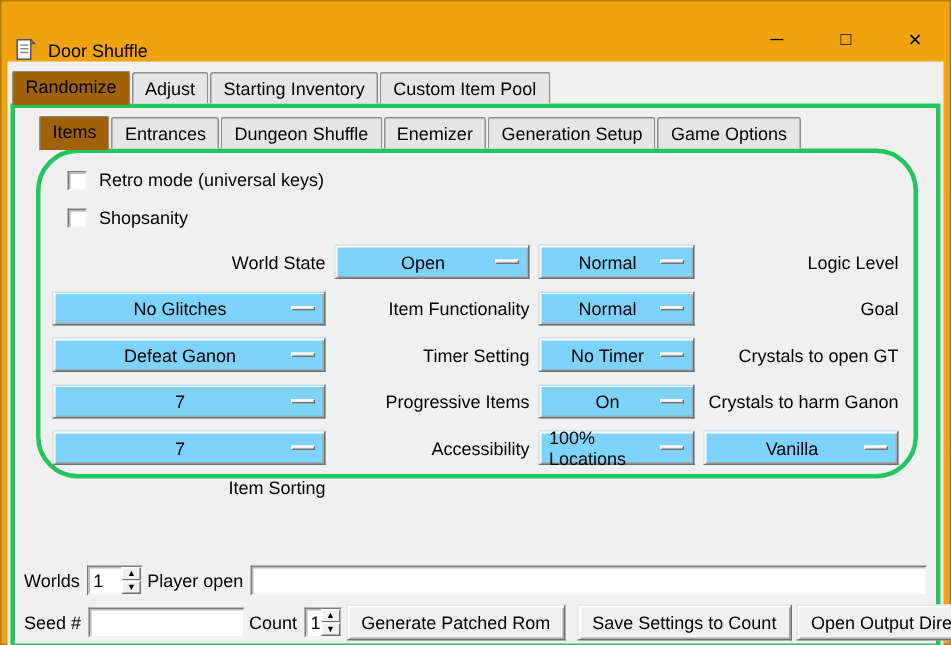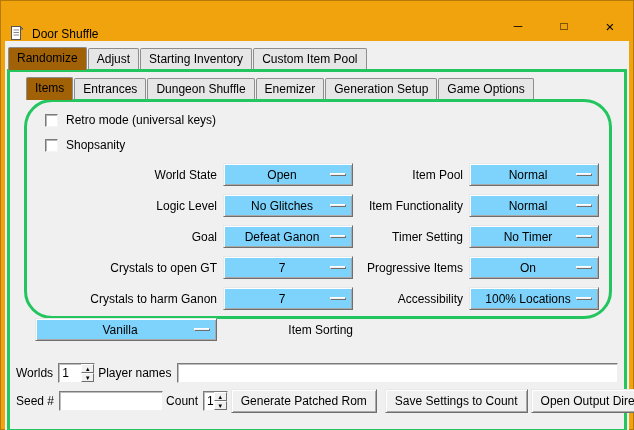--- a/index.html
+++ b/index.html
@@ -63,21 +63,21 @@
     box-shadow:inset 1px 1px 0 #ffffff, inset -1px -1px 0 #a8a8a8;
     display:flex; align-items:center; justify-content:center;
     padding:0 18px 0 6px; cursor:default;
   }
   .dd-ind {
     position:absolute; right:6px; top:50%; margin-top:-2px;
     width:16px; height:3px; background:#f0f0f0;
     border:1px solid; border-color:#ffffff #6f6f6f #6f6f6f #ffffff;
   }
   
-  .bottom { margin-top:auto; padding:0 6px 16px 6px; display:flex; flex-direction:column; gap:6px; }
+  .bottom { margin-top:auto; padding:0 6px 2px 6px; display:flex; flex-direction:column; gap:6px; }
   .brow { display:flex; align-items:center; gap:3px; }
   .blabel { white-space:nowrap; margin-right:2px; }
   .entry {
     height:20px; background:#fff;
     border:1px solid; border-color:#7b7b7b #f0f0f0 #f0f0f0 #7b7b7b;
     box-shadow:inset 1px 1px 0 #bdbdbd;
     font-family:"Liberation Sans", sans-serif; font-size:12px;
     padding:0 3px; outline:none;
   }
   .entry.grow { flex:1; min-width:40px; }
@@ -163,21 +163,20 @@
             <span>Shopsanity</span>
           </div>
 
           <div class="dd-grid">
 
             <div class="dd-label">World State</div>
             <div class="dd-btn">
               <span>Open</span>
               <span class="dd-ind"></span>
             </div>
-            <div class="dd-label">Item Pool</div>
             <div class="dd-btn">
               <span>Normal</span>
               <span class="dd-ind"></span>
             </div>
 
             <div class="dd-label">Logic Level</div>
             <div class="dd-btn">
               <span>No Glitches</span>
               <span class="dd-ind"></span>
             </div>
@@ -238,21 +237,21 @@
             <div class="spin-val">1</div>
             <div class="spin-btns">
               <div class="spin-btn">
                   <span>▲</span>
                 </div>
               <div class="spin-btn">
                   <span>▼</span>
                 </div>
             </div>
           </div>
-          <span class="blabel">Player names</span>
+          <span class="blabel">Player open</span>
           <input class="entry grow" type="text" value="" style="">
         </div>
 
         <div class="brow">
           <span class="blabel">Seed #</span>
           <input class="entry seed" type="text" value="" style="">
           <span class="blabel">Count</span>
           <div class="spin">
             <div class="spin-val">1</div>
             <div class="spin-btns">

